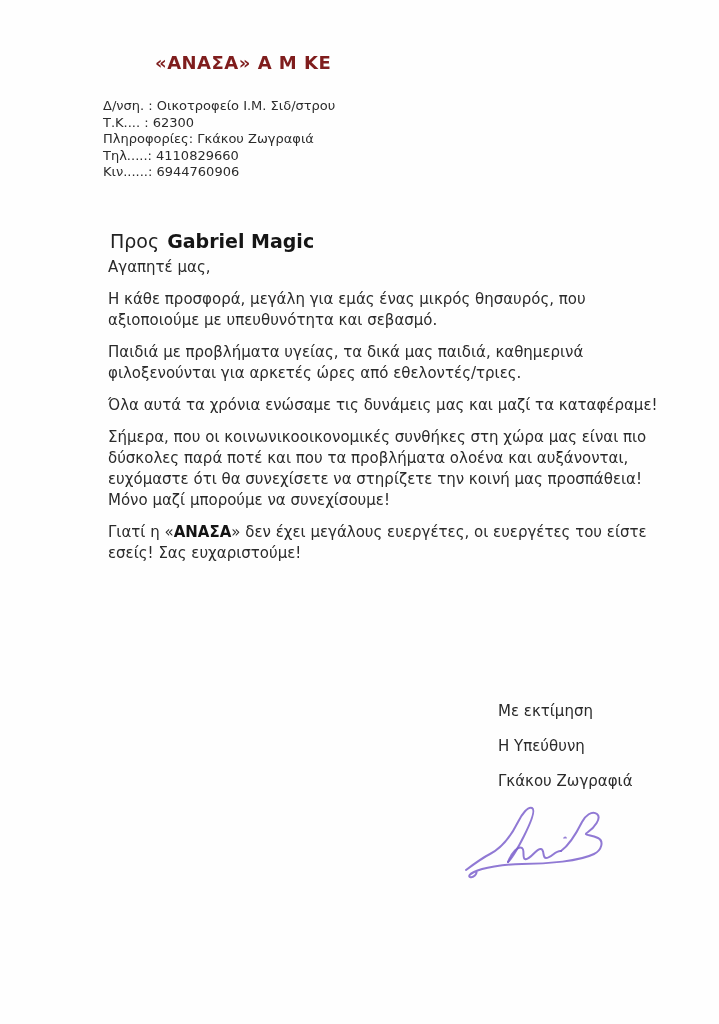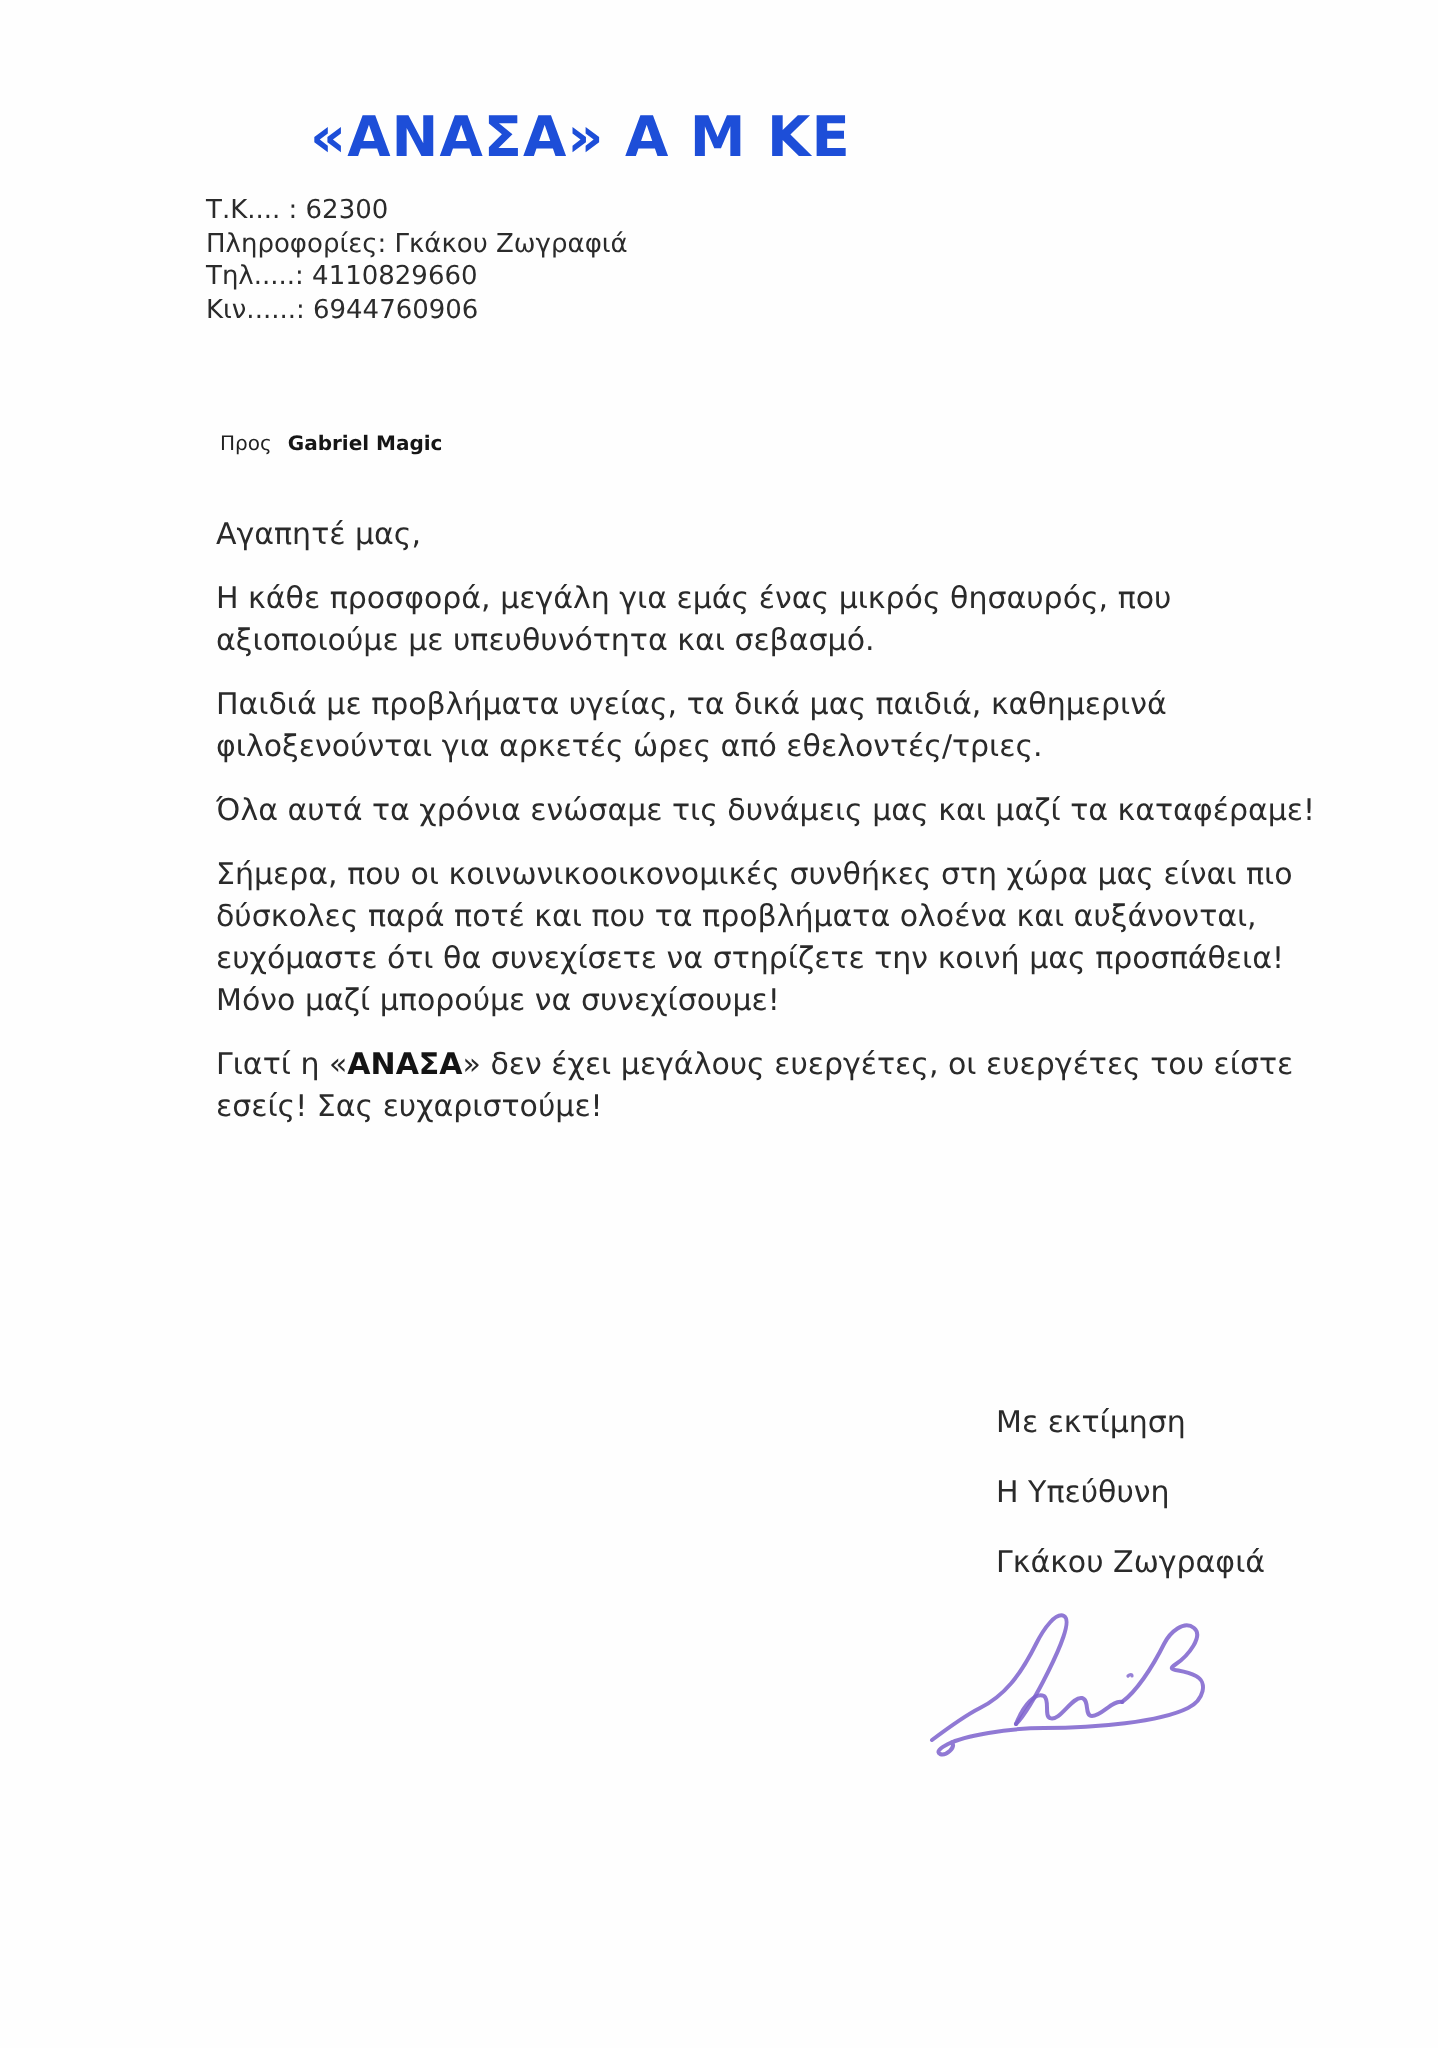--- a/index.html
+++ b/index.html
@@ -13,40 +13,40 @@
     height: 1024px;
     background: #fefefe;
     font-family: "DejaVu Sans", "Liberation Sans", sans-serif;
     color: #262626;
     overflow: hidden;
   }
   .org-title {
     position: absolute;
     left: 155px;
     top: 52px;
-    font-size: 28px;
+    font-size: 18px;
     font-weight: bold;
     letter-spacing: 0.5px;
-    color: #1d4ed8;
+    color: #7f1d1d;
     white-space: pre;
   }
   .contact-info {
     position: absolute;
     left: 103px;
     top: 98px;
     font-size: 13px;
     line-height: 16.5px;
     color: #2b2b2b;
   }
   .contact-line { white-space: pre; }
   .recipient-line {
     position: absolute;
     left: 110px;
-    top: 217px;
-    font-size: 10px;
+    top: 230px;
+    font-size: 19px;
     color: #222;
   }
   .recipient-name {
     font-weight: bold;
     margin-left: 8px;
     color: #161616;
   }
   .letter-body {
     position: absolute;
     left: 108px;
@@ -80,20 +80,21 @@
   .signature svg { width: 100%; height: 100%; display: block; }
 </style>
 </head>
 <body>
 
 <div class="page">
 
   <div class="org-title">«ΑΝΑΣΑ» Α Μ ΚΕ</div>
 
   <div class="contact-info">
+    <div class="contact-line">Δ/νση. : Οικοτροφείο Ι.Μ. Σιδ/στρου</div>
     <div class="contact-line">Τ.Κ.... : 62300</div>
     <div class="contact-line">Πληροφορίες: Γκάκου Ζωγραφιά</div>
     <div class="contact-line">Τηλ.....: 4110829660</div>
     <div class="contact-line">Κιν......: 6944760906</div>
   </div>
 
   <div class="recipient-line">
     <span>Προς</span><span class="recipient-name">Gabriel Magic</span>
   </div>
 

